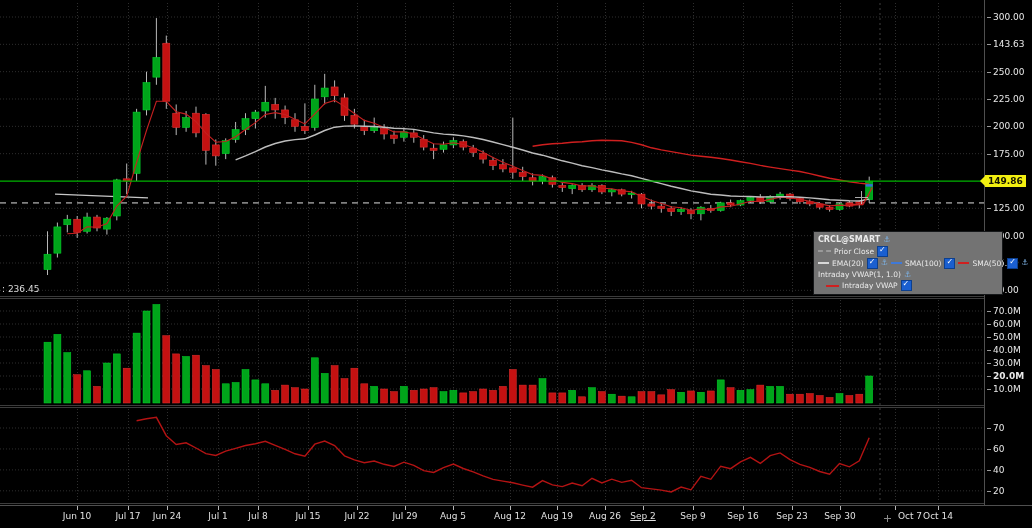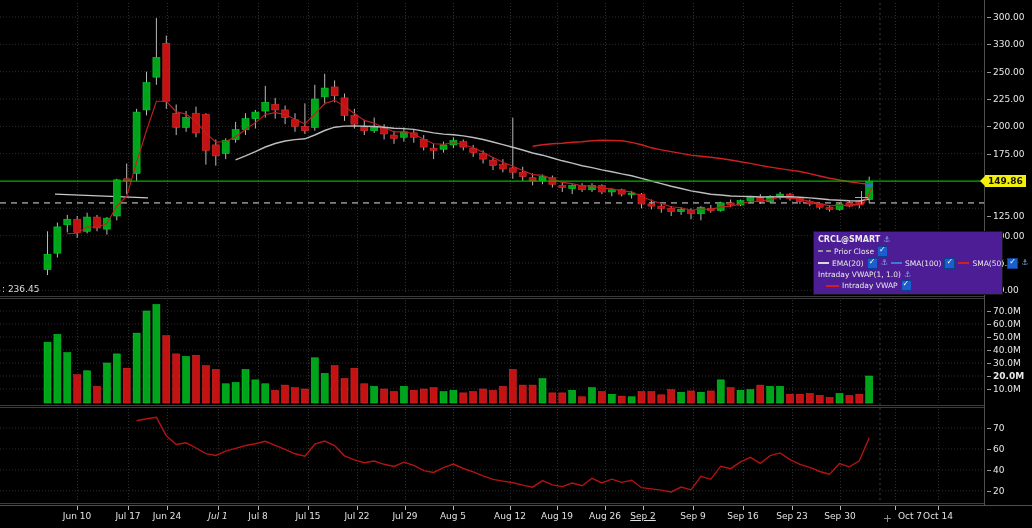--- a/index.html
+++ b/index.html
@@ -14,21 +14,21 @@
     padding:1px 3px 1px 3px;transform:translateY(-50%);line-height:10px;}
   .price-tag::before{content:"";position:absolute;left:-5px;top:50%;transform:translateY(-50%);
     border-top:5px solid transparent;border-bottom:5px solid transparent;border-right:5px solid #f2ef10;}
   .x-axis{position:absolute;left:0;top:505px;width:1032px;height:23px;border-top:1px solid #4f4f4f;}
   .date-label{position:absolute;top:5px;color:#e0e0e0;font-size:9px;transform:translateX(-50%);white-space:nowrap;}
   .date-tick{position:absolute;top:0;width:1px;height:4px;background:#b5b5b5;}
   .time-marker{position:absolute;left:884px;top:9px;width:7px;height:7px;}
   .time-marker::before{content:"";position:absolute;left:0;top:3px;width:7px;height:1px;background:#8a8a8a;}
   .time-marker::after{content:"";position:absolute;left:3px;top:0;width:1px;height:7px;background:#8a8a8a;}
   .left-reading{position:absolute;left:2px;top:284px;color:#dcdcdc;font-size:9px;}
-  .legend{position:absolute;left:813px;top:231px;width:180px;background:#4c1d95;border:1px solid #16181a;
+  .legend{position:absolute;left:813px;top:231px;width:180px;background:#737373;border:1px solid #16181a;
     padding:2px 4px 3px 4px;color:#eaeaea;font-size:7.5px;line-height:1.2;}
   .legend .row{display:flex;align-items:center;gap:3px;white-space:nowrap;margin-top:1px;}
   .legend .title{font-weight:bold;font-size:8px;}
   .sample{display:inline-block;width:13px;height:0;flex:0 0 auto;}
   .s-dash{border-top:2px dashed #9a9a9a;}
   .s-white{border-top:2px solid #d8d8d8;}
   .s-blue{border-top:2px solid #3f79d8;}
   .s-red{border-top:2px solid #d02020;}
   .cb{display:inline-block;width:9px;height:9px;background:#1a5fd0;border:1px solid #0c3f8e;
     position:relative;flex:0 0 auto;}
@@ -391,26 +391,26 @@
   <div class="sep" style="top:296px"></div>
   <div class="sep" style="top:298px"></div>
   <div class="sep" style="top:405px"></div>
   <div class="sep" style="top:407px"></div>
   <div class="sep" style="top:503px"></div>
 
   <div class="left-reading">: 236.45</div>
 
   <div class="y-axis" id="y-axis">
       <span class="axis-label" style="top: 17px; left: 8px;">300.00</span>
-      <span class="axis-label" style="top: 44.3325px; left: 8px;">330.00</span>
+      <span class="axis-label" style="top: 44.3325px; left: 8px;">143.63</span>
       <span class="axis-label" style="top: 71.665px; left: 8px;">250.00</span>
       <span class="axis-label" style="top: 98.9975px; left: 8px;">225.00</span>
       <span class="axis-label" style="top: 126.33px; left: 8px;">200.00</span>
       <span class="axis-label" style="top: 153.662px; left: 8px;">175.00</span>
-      <span class="axis-label" style="top: 208.327px; left: 8px; margin-top: 8px;">125.00</span>
+      <span class="axis-label" style="top: 208.327px; left: 8px;">125.00</span>
       <span class="axis-label" style="top: 235.66px; left: 8px;">100.00</span>
       <span class="axis-label" style="top: 262.992px; left: 8px;">75.00</span>
       <span class="axis-label" style="top: 290.325px; left: 8px;">50.00</span>
       <span class="axis-label" style="top: 311px; left: 8px;">70.0M</span>
       <span class="axis-label" style="top: 324px; left: 8px;">60.0M</span>
       <span class="axis-label" style="top: 337px; left: 8px;">50.0M</span>
       <span class="axis-label" style="top: 350px; left: 8px;">40.0M</span>
       <span class="axis-label" style="top: 363px; left: 8px;">30.0M</span>
       <span class="axis-label" style="top: 376px; left: 8px; font-weight: bold;">20.0M</span>
       <span class="axis-label" style="top: 389px; left: 8px;">10.0M</span>
@@ -423,21 +423,21 @@
   <div class="price-tag" id="price-tag" style="top: 181.148px;">149.86</div>
 
   <div class="x-axis" id="x-axis">
     <div class="time-marker"></div>
   <span class="date-label" style="left: 77px;">Jun 10</span>
       <div class="date-tick" style="left: 77px;"></div>
       <span class="date-label" style="left: 128px;">Jul 17</span>
       <div class="date-tick" style="left: 128px;"></div>
       <span class="date-label" style="left: 167px;">Jun 24</span>
       <div class="date-tick" style="left: 167px;"></div>
-      <span class="date-label" style="left: 218px; font-style: italic;">Jul 1</span>
+      <span class="date-label" style="left: 218px;">Jul 1</span>
       <div class="date-tick" style="left: 218px;"></div>
       <span class="date-label" style="left: 258px;">Jul 8</span>
       <div class="date-tick" style="left: 258px;"></div>
       <span class="date-label" style="left: 308px;">Jul 15</span>
       <div class="date-tick" style="left: 308px;"></div>
       <span class="date-label" style="left: 357px;">Jul 22</span>
       <div class="date-tick" style="left: 357px;"></div>
       <span class="date-label" style="left: 405px;">Jul 29</span>
       <div class="date-tick" style="left: 405px;"></div>
       <span class="date-label" style="left: 453px;">Aug 5</span>

